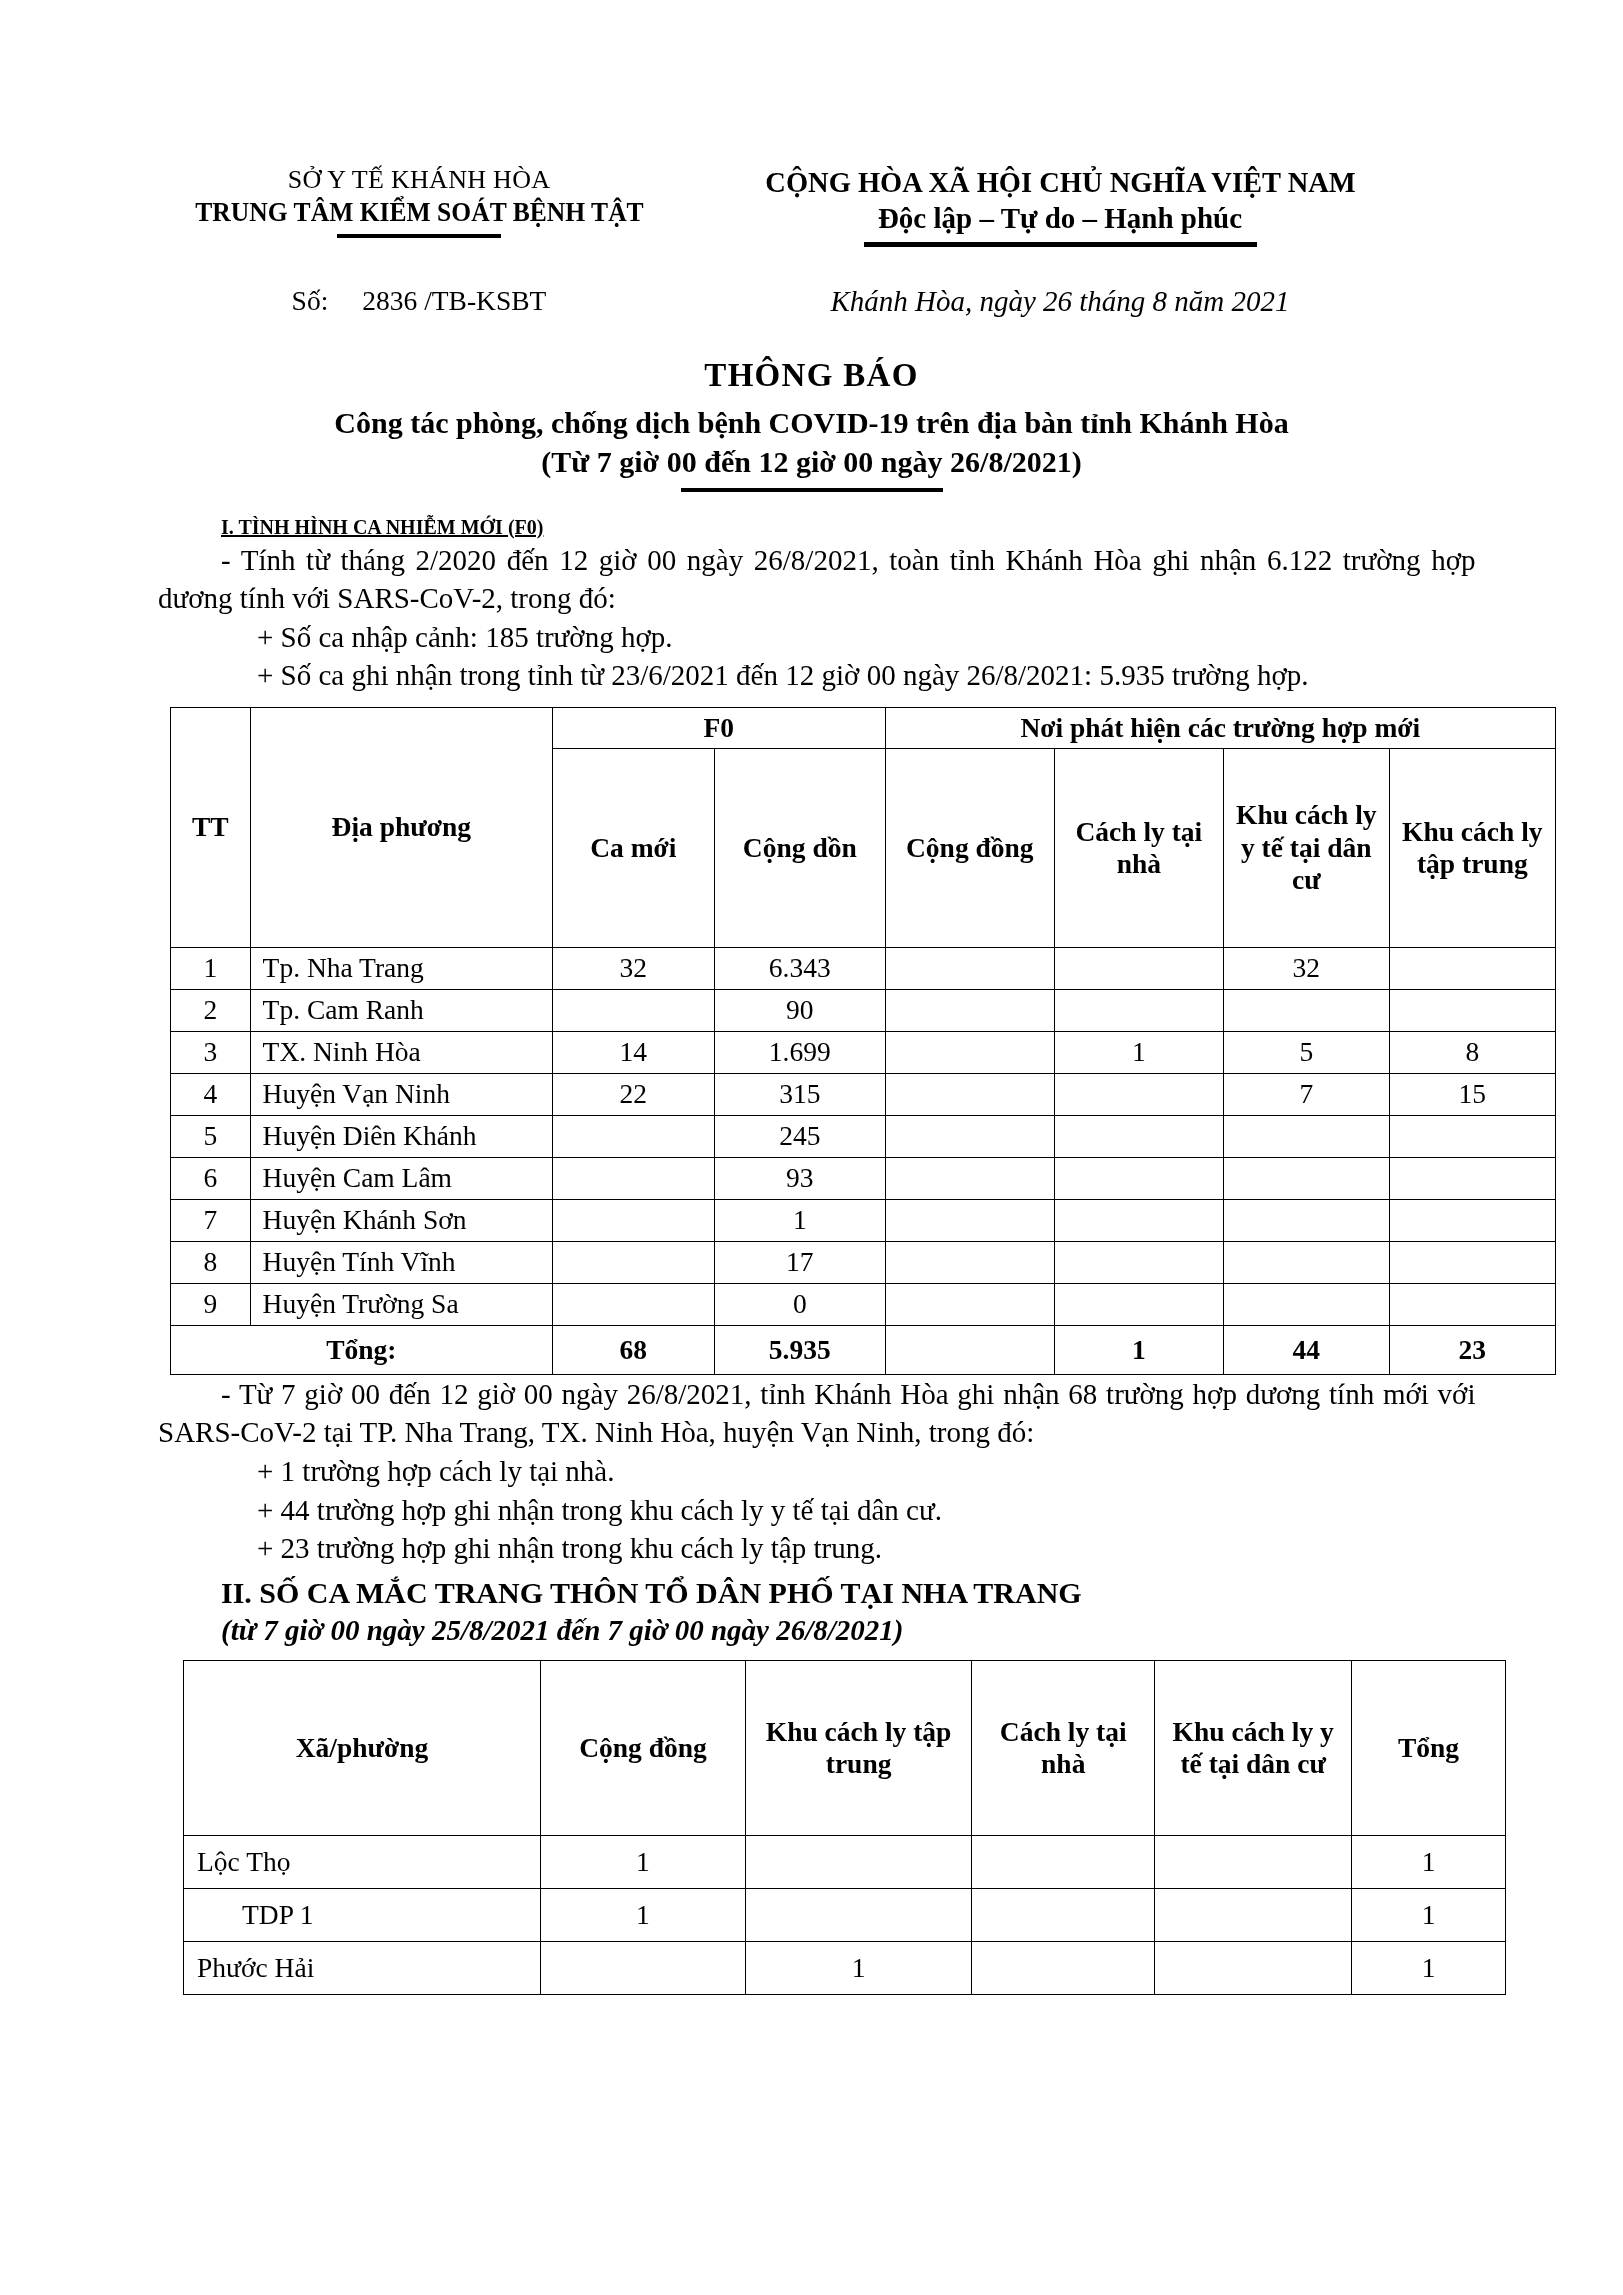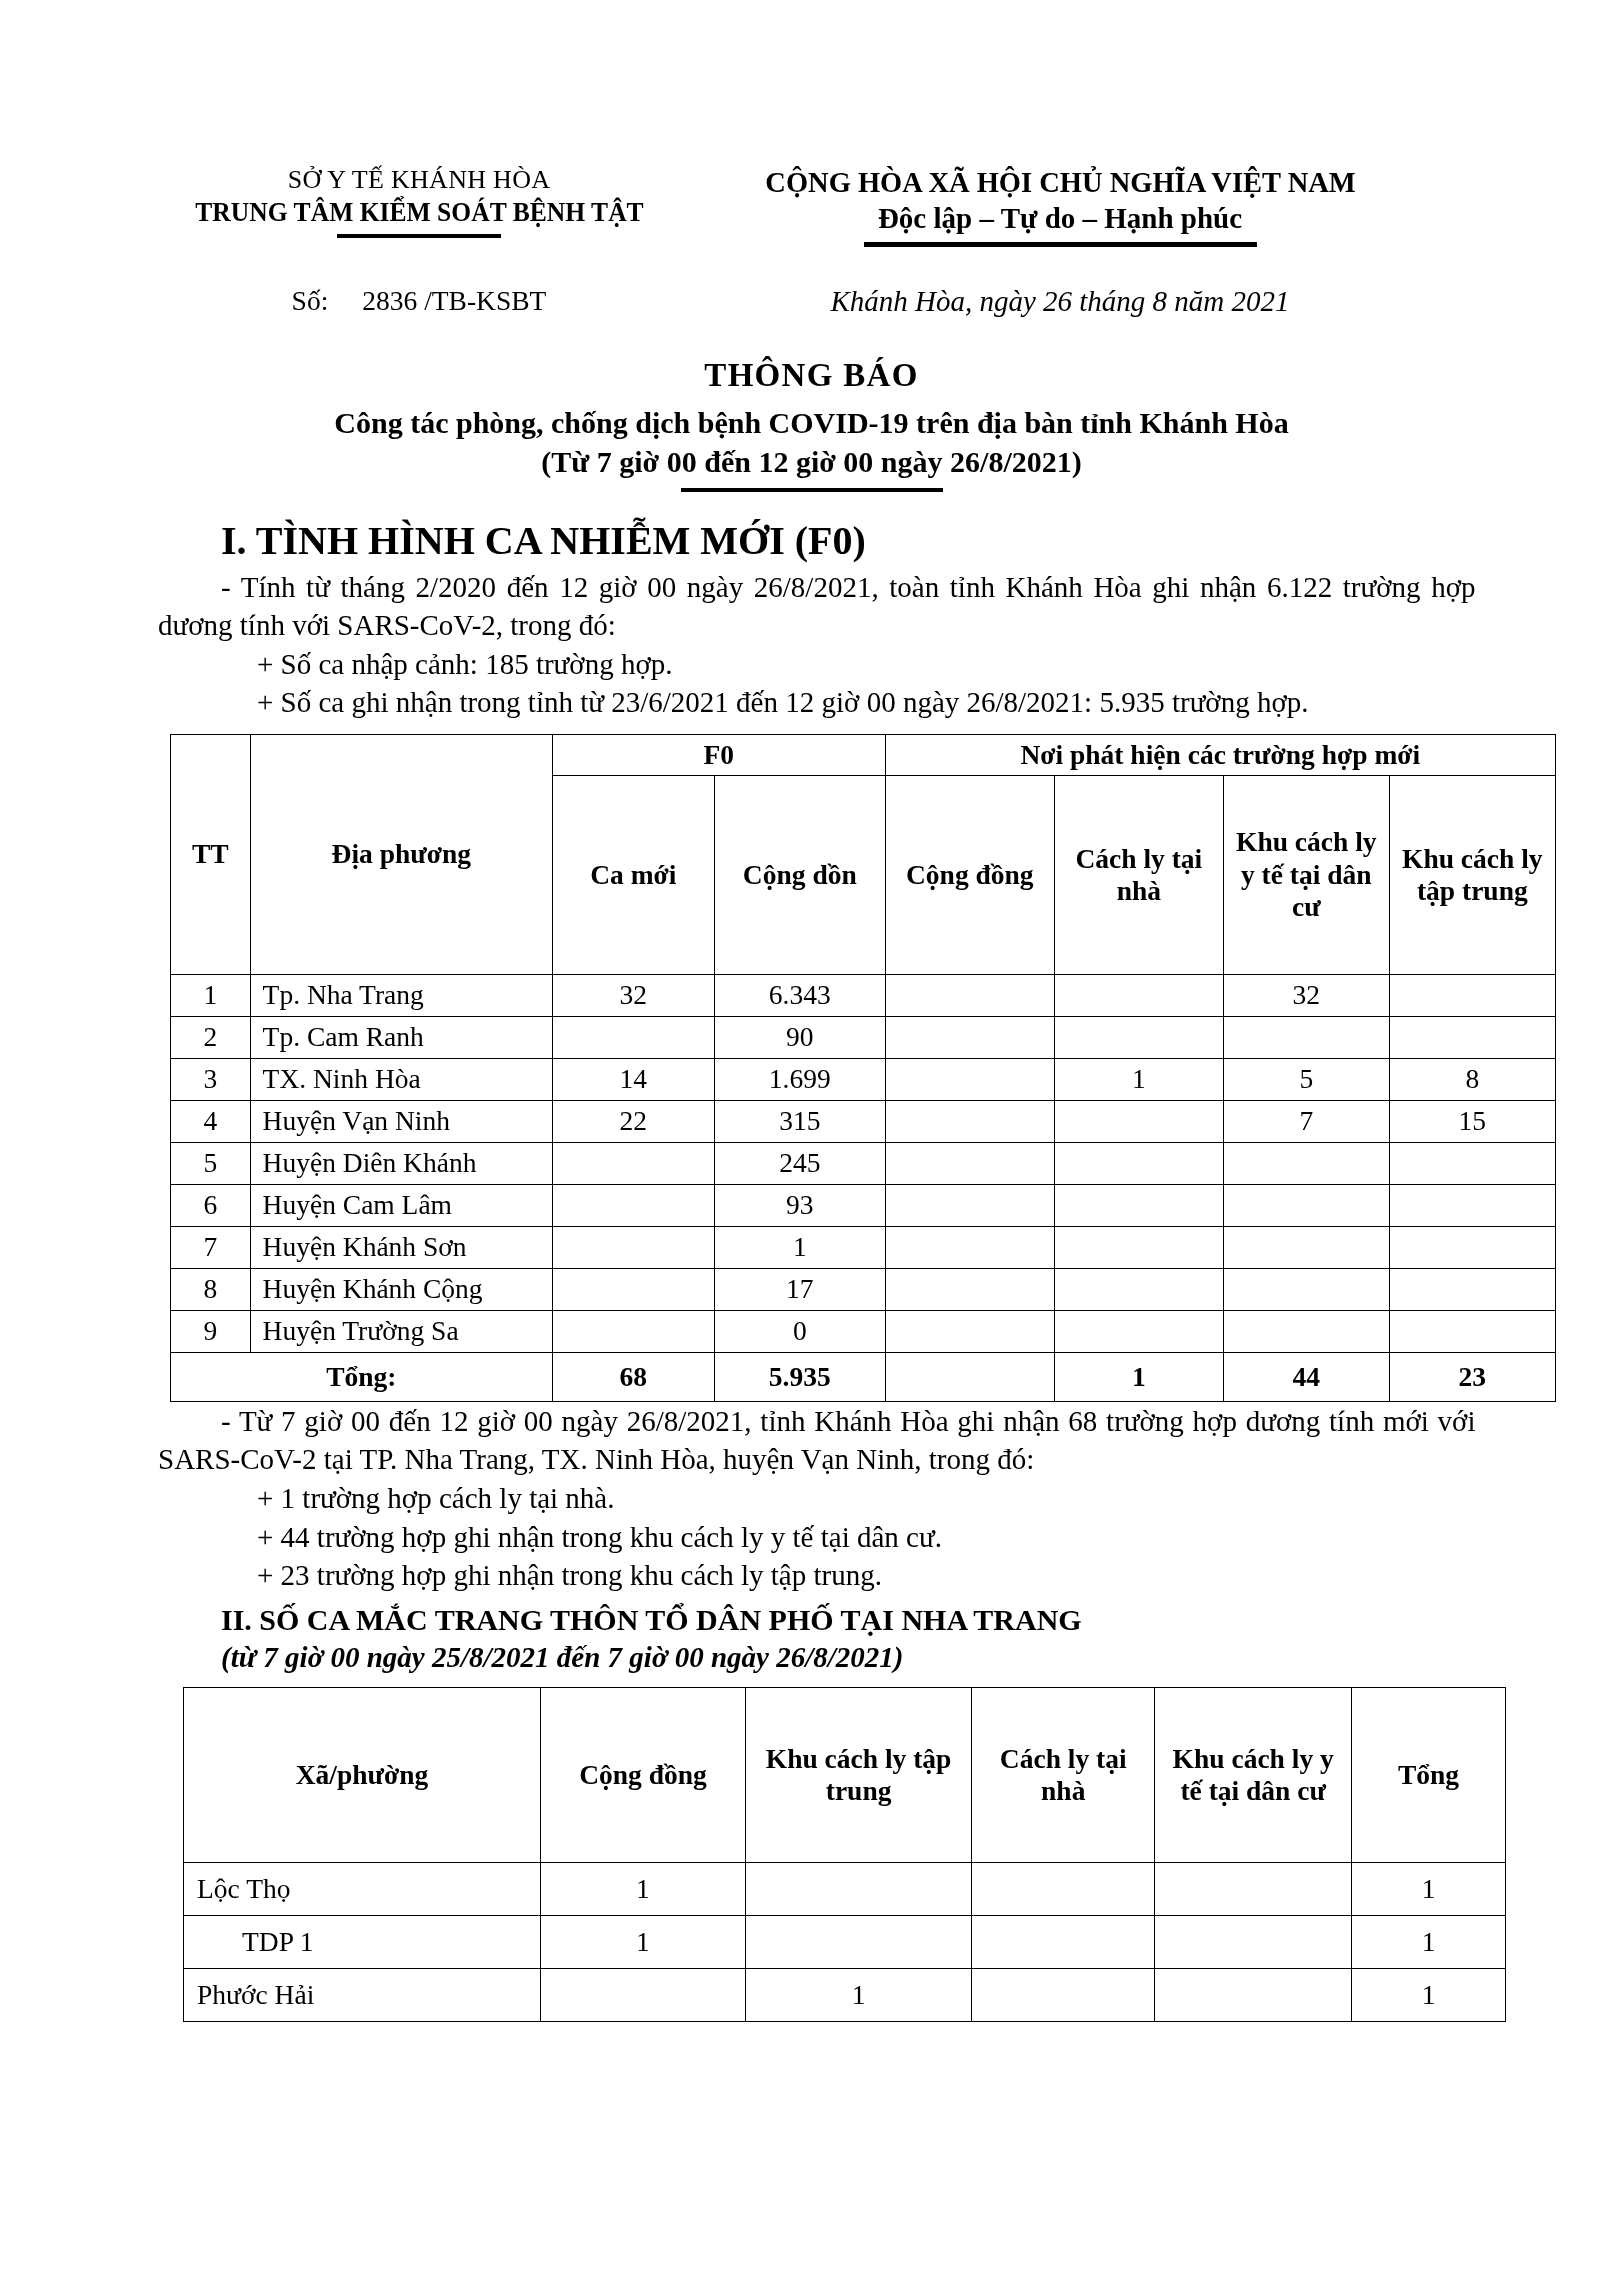--- a/index.html
+++ b/index.html
@@ -135,25 +135,26 @@
   }
 
   
   .body-area {
     width: 1328px;
     margin: 0 auto;
     padding-left: 10.5px;
     box-sizing: border-box;
   }
   .sec-head {
-    font-size: 40px;
+    font-size: 20px;
     font-weight: bold;
     text-indent: 63px;
     line-height: 1.35;
     margin-top: 22px;
+    text-decoration: underline;
   }
   .sec-head-ii {
     font-size: 30px;
     font-weight: bold;
     text-indent: 63px;
     line-height: 1.3;
     margin-top: 5.2px;
   }
   .sec-sub-ii {
     font-size: 29px;
@@ -381,21 +382,21 @@
           <td class="place">Huyện Khánh Sơn</td>
           <td></td>
           <td>1</td>
           <td></td>
           <td></td>
           <td></td>
           <td></td>
         </tr>
         <tr>
           <td>8</td>
-          <td class="place">Huyện Khánh Cộng</td>
+          <td class="place">Huyện Tính Vĩnh</td>
           <td></td>
           <td>17</td>
           <td></td>
           <td></td>
           <td></td>
           <td></td>
         </tr>
         <tr>
           <td>9</td>
           <td class="place">Huyện Trường Sa</td>

